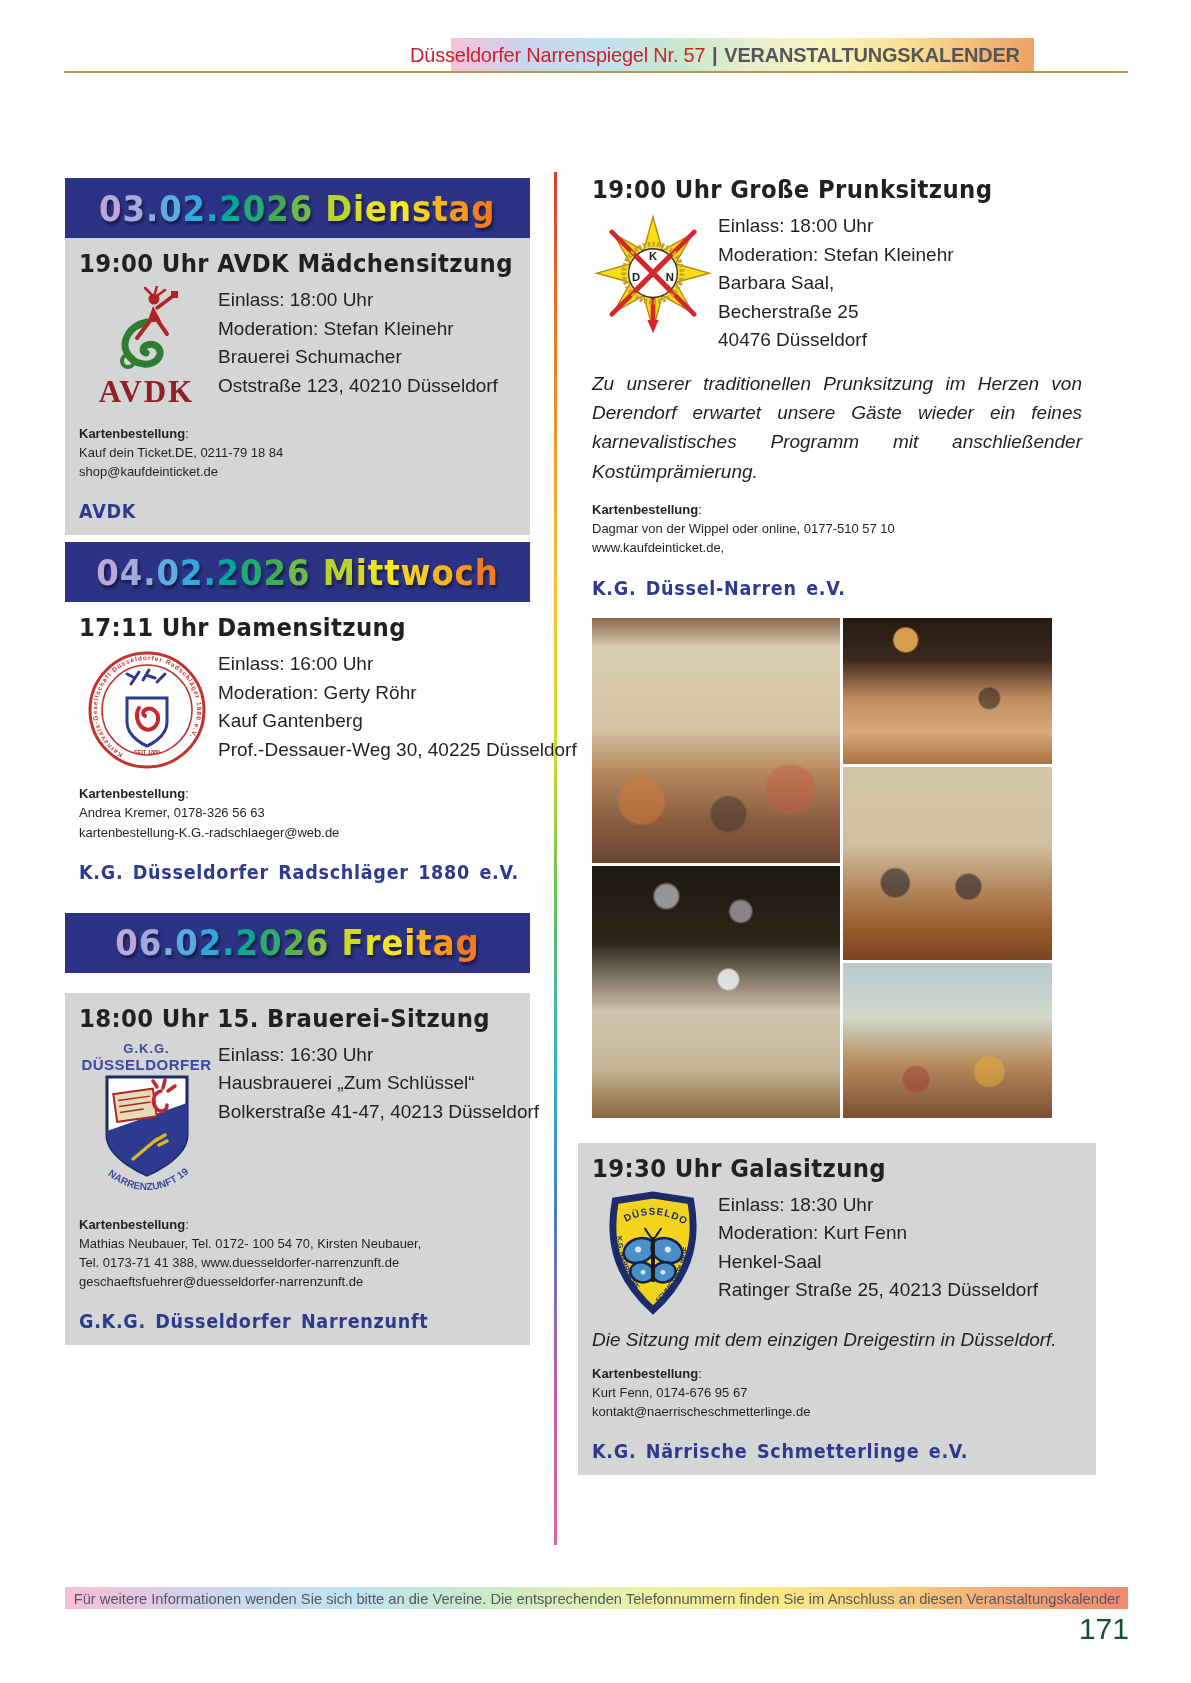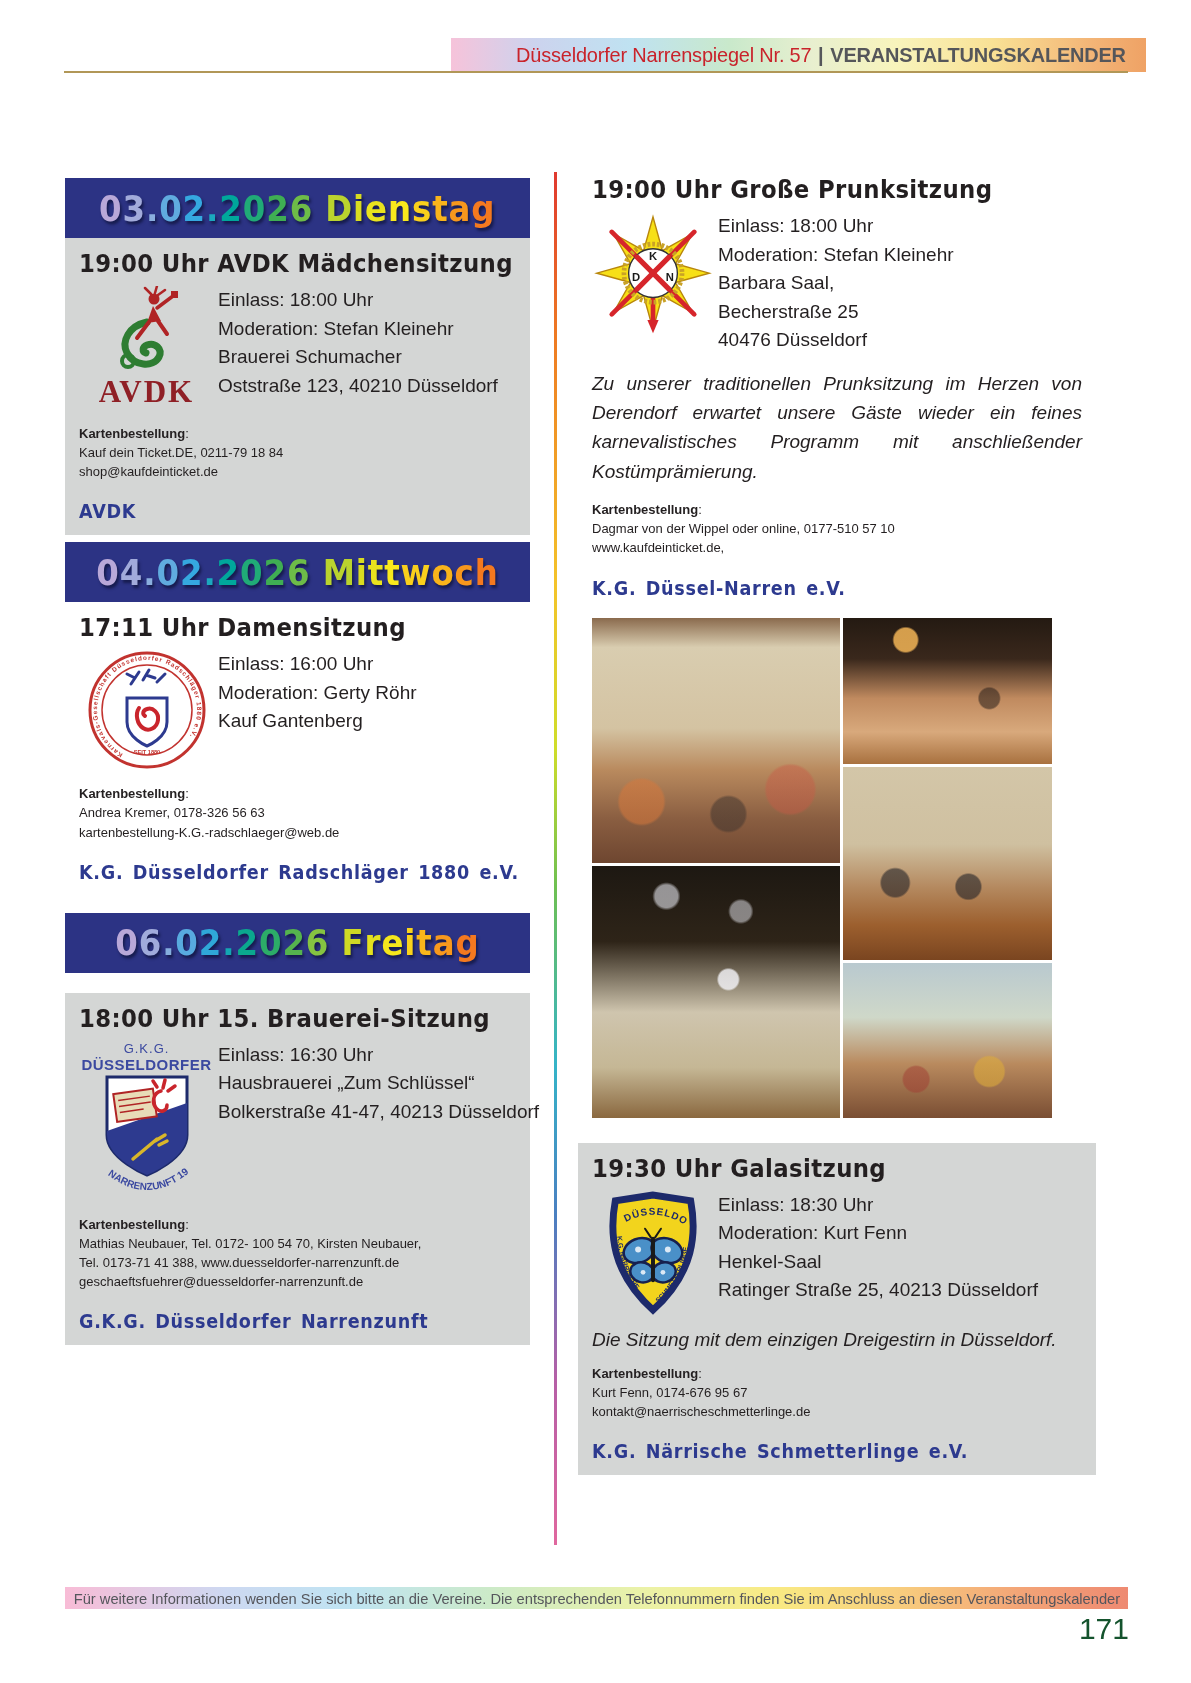--- a/index.html
+++ b/index.html
@@ -1,22 +1,22 @@
 <!DOCTYPE html>
 <html lang="de"><head>
 <meta charset="utf-8">
 <style>
   html,body{margin:0;padding:0;background:#ffffff;}
   .page{position:relative;width:1191px;height:1683px;background:#ffffff;
         font-family:"Liberation Sans",sans-serif;color:#231f20;overflow:hidden;}
 
   
-  .header-bar{position:absolute;left:451px;top:38px;width:695px;height:34px;
+  .header-bar{position:absolute;left:451px;top:38px;width:583px;height:34px;
     background:linear-gradient(90deg,#f6c3da 0%,#ccd3ee 12%,#bfe2f1 26%,#c9e9cb 40%,#e8efcf 52%,#f8f4bc 64%,#f9e195 78%,#f3b577 92%,#efa265 100%);
-    display:flex;align-items:center;justify-content:flex-end;padding-right:20px;box-sizing:border-box;}
+    display:flex;align-items:center;justify-content:flex-end;padding-right:14px;box-sizing:border-box;}
   .header-text{display:flex;align-items:baseline;gap:7px;transform:scaleX(.95);transform-origin:right center;white-space:nowrap;}
   .header-mag{color:#c9232b;font-size:21px;font-weight:500;letter-spacing:-.2px;}
   .header-sep{color:#55565a;font-size:21px;font-weight:700;}
   .header-sec{color:#55565a;font-size:21px;font-weight:700;letter-spacing:-.2px;}
   .gold-line{position:absolute;left:64px;top:71px;width:1064px;height:2px;background:#b19757;}
 
   
   .col-left{position:absolute;left:65px;top:178px;width:465px;}
   .col-right{position:absolute;left:578px;top:170px;width:518px;}
   .divider{position:absolute;left:554px;top:172px;width:3px;height:1373px;
@@ -41,21 +41,21 @@
   .details{flex:1;padding-left:4px;font-size:19px;line-height:1.5;}
   .details .dline{white-space:nowrap;}
   .note{font-style:italic;text-align:justify;font-size:19px;line-height:1.55;margin-top:14px;}
   .note.in-details{margin-top:16px;}
   .orders{margin-top:14px;font-size:13px;line-height:1.47;}
   .orders .olabel{font-weight:700;}
   .org{margin-top:18px;font-size:20px;font-weight:700;color:#2d3a8f;letter-spacing:.8px;word-spacing:3px;
     font-family:"DejaVu Sans",sans-serif;transform:scaleX(.88);transform-origin:left;white-space:nowrap;}
 
   .avdk-word{font-family:"Liberation Serif",serif;font-weight:700;font-size:31px;color:#8f2026;letter-spacing:2px;margin-top:2px;}
-  .gkg-l1{font-size:13px;font-weight:400;color:#3b49a0;letter-spacing:1px;}
+  .gkg-l1{font-size:13px;font-weight:700;color:#3b49a0;letter-spacing:1px;}
   .gkg-l2{font-size:15px;font-weight:700;color:#3b49a0;letter-spacing:.5px;}
 
   .spacer7{height:7px;} .spacer17{height:17px;} .spacer20{height:20px;}
 
   
   .collage{margin-top:18px;width:460px;display:flex;gap:3px;}
   .collage .cl-left{width:248px;display:flex;flex-direction:column;gap:3px;}
   .collage .cl-right{width:209px;display:flex;flex-direction:column;gap:3px;}
   .ph{width:100%;}
   .ph-a{height:245px;background:
@@ -169,20 +169,21 @@
             <path d="M40,48 H80 V72 C80,88 60,96 60,96 C60,96 40,88 40,72 Z" fill="#ffffff" stroke="#2d3a8f" stroke-width="3"></path>
             <path d="M52,58 C48,64 50,74 56,78 C62,82 70,78 71,70 C72,63 66,57 60,59 C56,60 55,64 58,66" fill="none" stroke="#c9252c" stroke-width="4" stroke-linecap="round"></path>
             <path d="M44,34 L52,22 M48,28 L40,24 M56,30 L62,20 M59,25 L68,28 M70,32 L78,24" stroke="#2d3a8f" stroke-width="3" stroke-linecap="round"></path>
             <text x="60" y="104" font-size="5.6" fill="#c2332f" font-weight="bold" text-anchor="middle">SEIT 1880</text>
           </svg>
         </div>
         <div class="details">
           <div class="dline">Einlass: 16:00 Uhr</div>
           <div class="dline">Moderation: Gerty Röhr</div>
           <div class="dline">Kauf Gantenberg</div>
+          <div class="dline">Prof.-Dessauer-Weg 30, 40225 Düsseldorf</div>
         </div>
       </div>
       <div class="orders">
         <div><span class="olabel">Kartenbestellung</span><span>:</span></div>
         <div>Andrea Kremer, 0178-326 56 63</div>
         <div>kartenbestellung-K.G.-radschlaeger@web.de</div>
       </div>
       <div class="org">K.G. Düsseldorfer Radschläger 1880 e.V.</div>
     </section>
 

